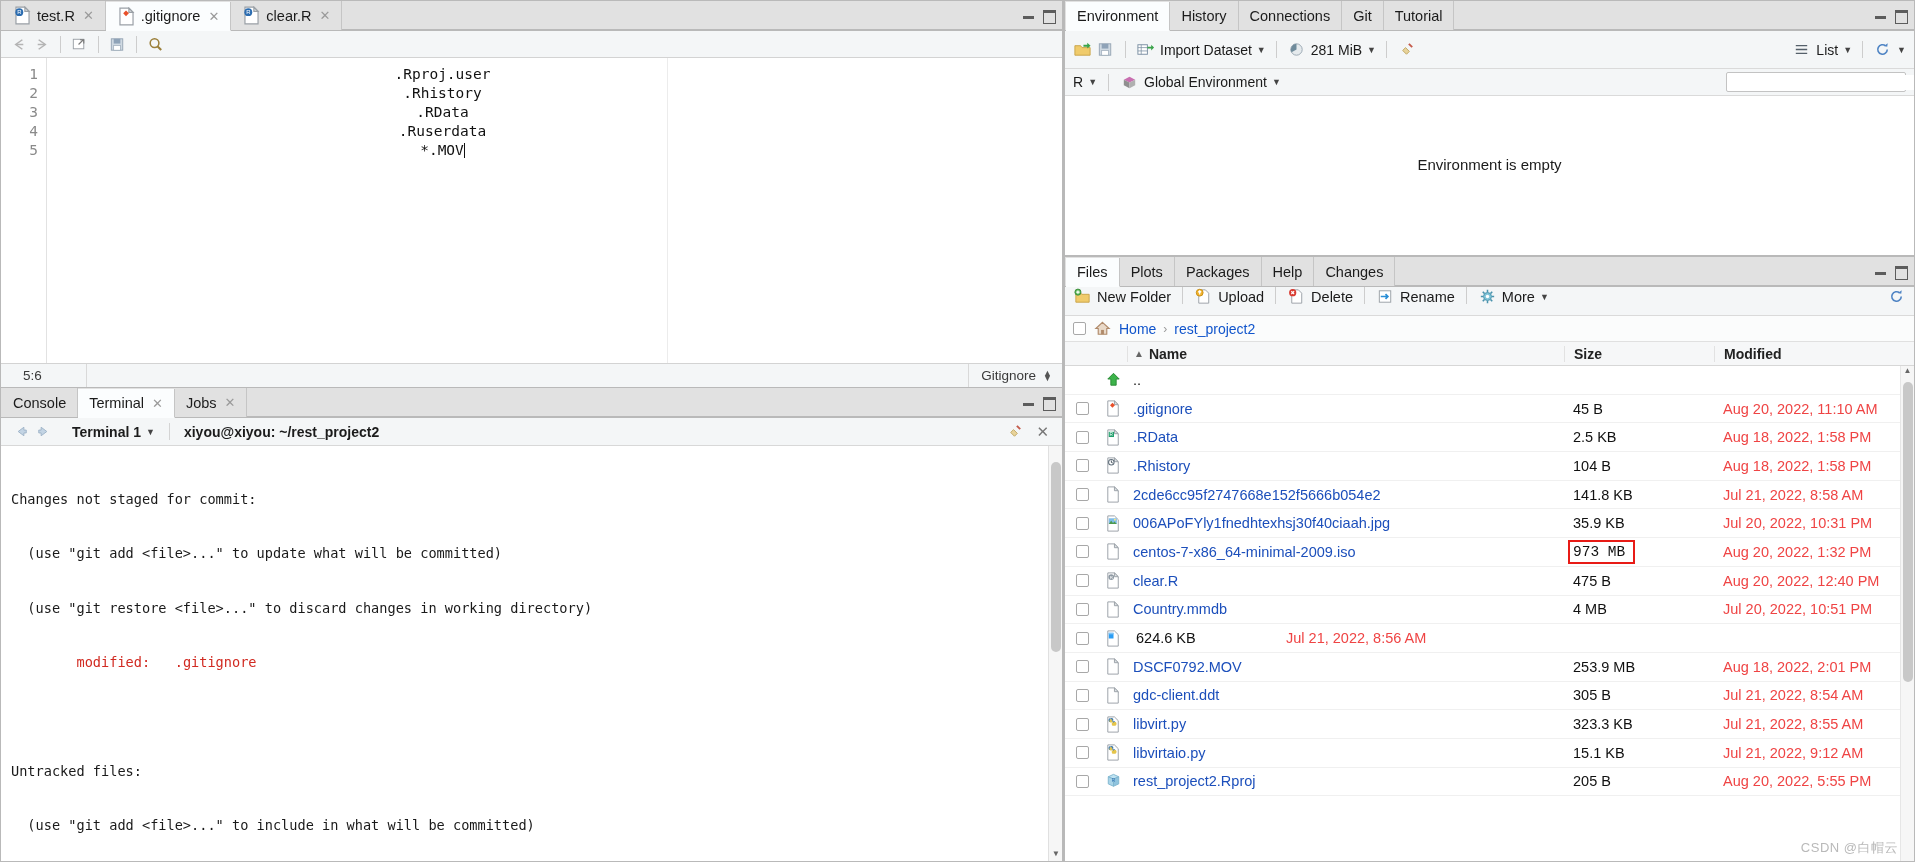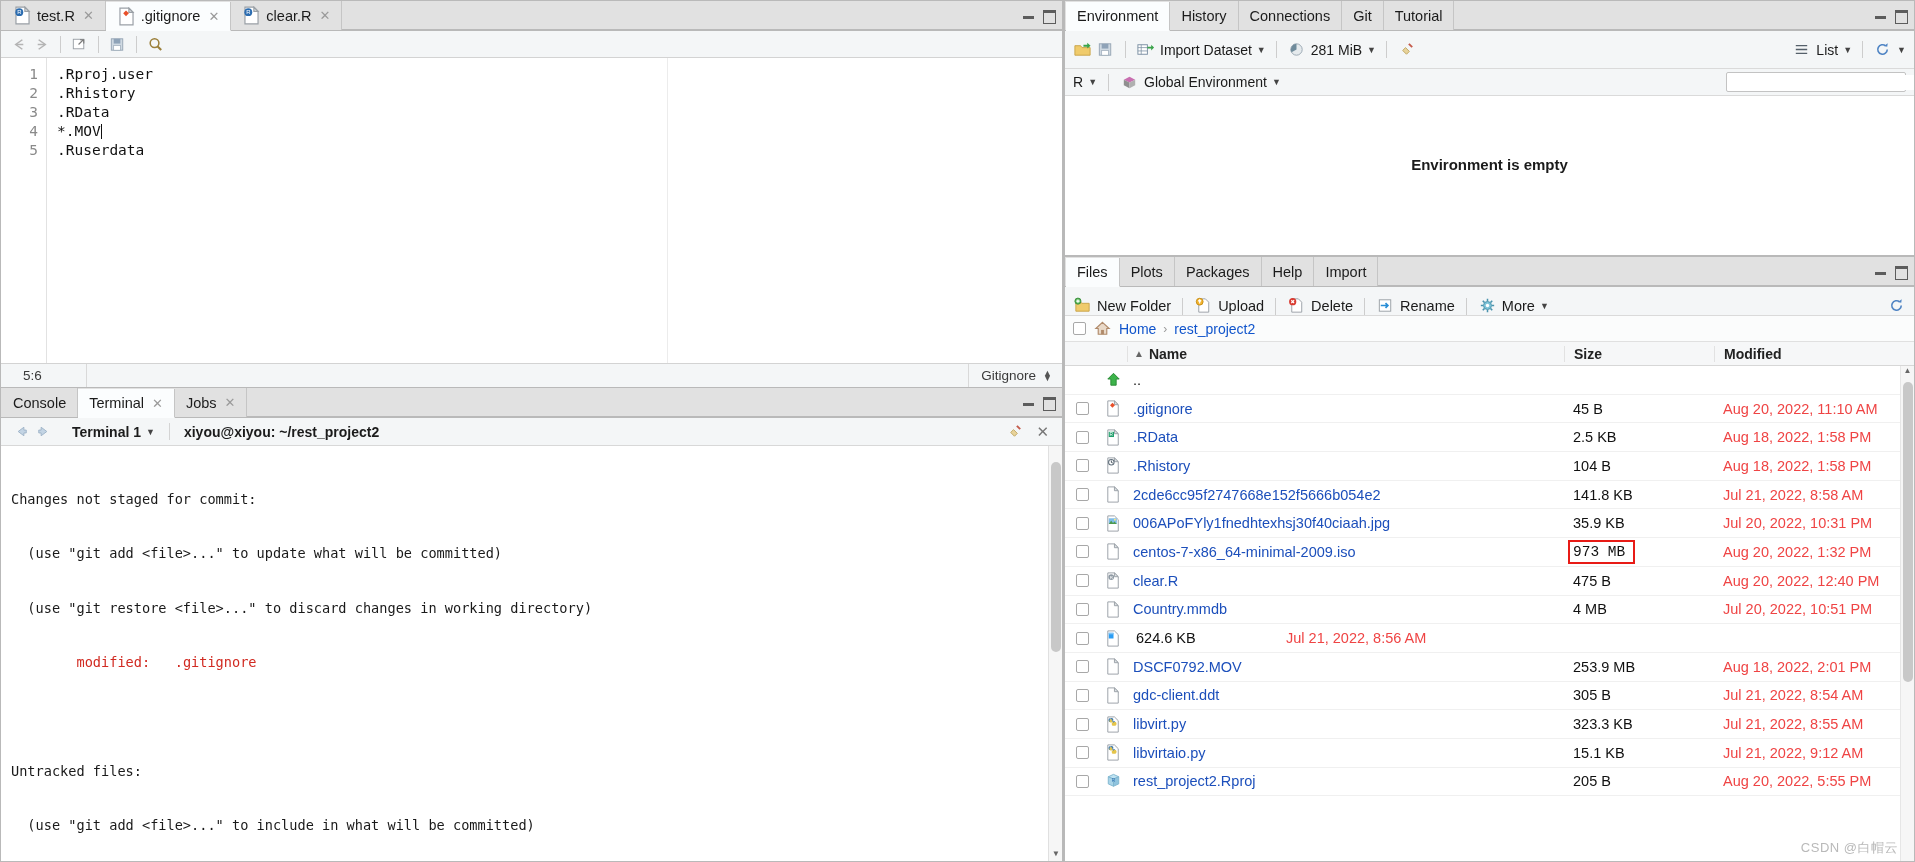--- a/index.html
+++ b/index.html
@@ -48,21 +48,21 @@
   .src-body { flex: 1; display: flex; background: #fff; position: relative; overflow: hidden; }
   .gutter {
     width: 46px; background: #fff; border-right: 1px solid #e2e2e2;
     padding-top: 7px; text-align: right; color: #8a8a8a;
     font-family: "DejaVu Sans Mono", monospace; font-size: 14.5px; line-height: 19px;
   }
   .gutter div { padding-right: 8px; }
   .code {
     flex: 1; padding: 7px 0 0 10px;
     font-family: "DejaVu Sans Mono", monospace; font-size: 14.5px; line-height: 19px;
-    color: #111; position: relative; max-width: 781px;
+    color: #111; position: relative; max-width: 781px; text-align: center;
   }
   .code .margin-line { position: absolute; left: 620px; top: 0; bottom: 0; width: 1px; background: #ececec; }
   .code .caret { display: inline-block; width: 1px; height: 15px; background: #111; vertical-align: -3px; }
   .src-status {
     height: 24px; background: #f4f6f7; border-top: 1px solid #d3d3d3;
     display: flex; align-items: center; font-size: 13.5px; color: #3a3a3a;
   }
   .src-status .pos { width: 86px; padding-left: 22px; border-right: 1px solid #d9d9d9; height: 100%; display:flex; align-items:center; }
   .src-status .spacer { flex: 1; }
   .src-status .mode { padding: 0 10px 0 12px; border-left: 1px solid #d9d9d9; height:100%; display:flex; align-items:center; gap:7px; }
@@ -104,27 +104,27 @@
     display: flex; align-items: center; gap: 5px; padding: 0 8px; font-size: 14px; color:#1b1b1b;
   }
   .tb-item { display:flex; align-items:center; gap:5px; white-space:nowrap; cursor:default; }
   .caret-d { font-size: 9px; color: #444; }
   .env-search {
     margin-left:auto; display:flex; align-items:center; gap:6px;
     width: 180px; height:20px; background:#fff; border:1px solid #c3c3c3; border-radius:2px;
     padding: 0 6px;
   }
   .env-body { flex:1; background:#fff; display:flex; align-items:flex-start; justify-content:center; padding-top: 60px; }
-  .env-empty { font-size: 15px; font-weight: bold; color: #1b1b1b; }
+  .env-empty { font-size: 15px; font-weight: normal; color: #1b1b1b; }
 
   
   #files-panel { flex: 1; }
   .files-toolbar {
     height: 29px; background: #f4f6f7; border-bottom: 1px solid #dadada;
-    display: flex; align-items: flex-end; gap: 5px; padding: 0 8px; font-size: 14.5px; color:#1b1b1b;
+    display: flex; align-items: flex-start; gap: 5px; padding: 0 8px; font-size: 14.5px; color:#1b1b1b;
   }
   .files-path {
     height: 26px; background: #fbfcfc; border-bottom: 1px solid #e0e0e0;
     display:flex; align-items:center; gap:7px; padding: 0 8px; font-size: 14px;
   }
   .cbx { width:13px; height:13px; border:1px solid #a8a8a8; border-radius:2px; background:#fff; display:inline-block; }
   .crumb { color:#1155cc; }
   .crumb-sep { color:#9a9a9a; font-size:12px; }
   .files-head {
     height: 24px; background: #f6f7f8; border-bottom: 1px solid #d7d7d7;
@@ -226,22 +226,22 @@
           <div>2</div>
           <div>3</div>
           <div>4</div>
           <div>5</div>
         </div>
         <div class="code">
           <div class="margin-line"></div>
           <div>.Rproj.user</div>
           <div>.Rhistory</div>
           <div>.RData</div>
+          <div>.Ruserdata</div>
           <div><span>*.MOV</span><span class="caret"></span></div>
-          <div>.Ruserdata</div>
         </div>
       </div>
 
       <div class="src-status">
         <div class="pos">5:6</div>
         <div class="spacer"></div>
         <div class="mode">
           <span>Gitignore</span>
           <span class="stepper">
               <span>▲</span>
@@ -440,21 +440,21 @@
         <div class="tab">
             <span>Plots</span>
           </div>
         <div class="tab">
             <span>Packages</span>
           </div>
         <div class="tab">
             <span>Help</span>
           </div>
         <div class="tab">
-            <span>Import</span>
+            <span>Changes</span>
           </div>
         <div class="tab-strip-fill"></div>
         <div class="win-ctl">
           <i class="min-ic"></i>
           <i class="max-ic"></i>
         </div>
       </div>
 
       <div class="files-toolbar">
         <span class="tb-item">

